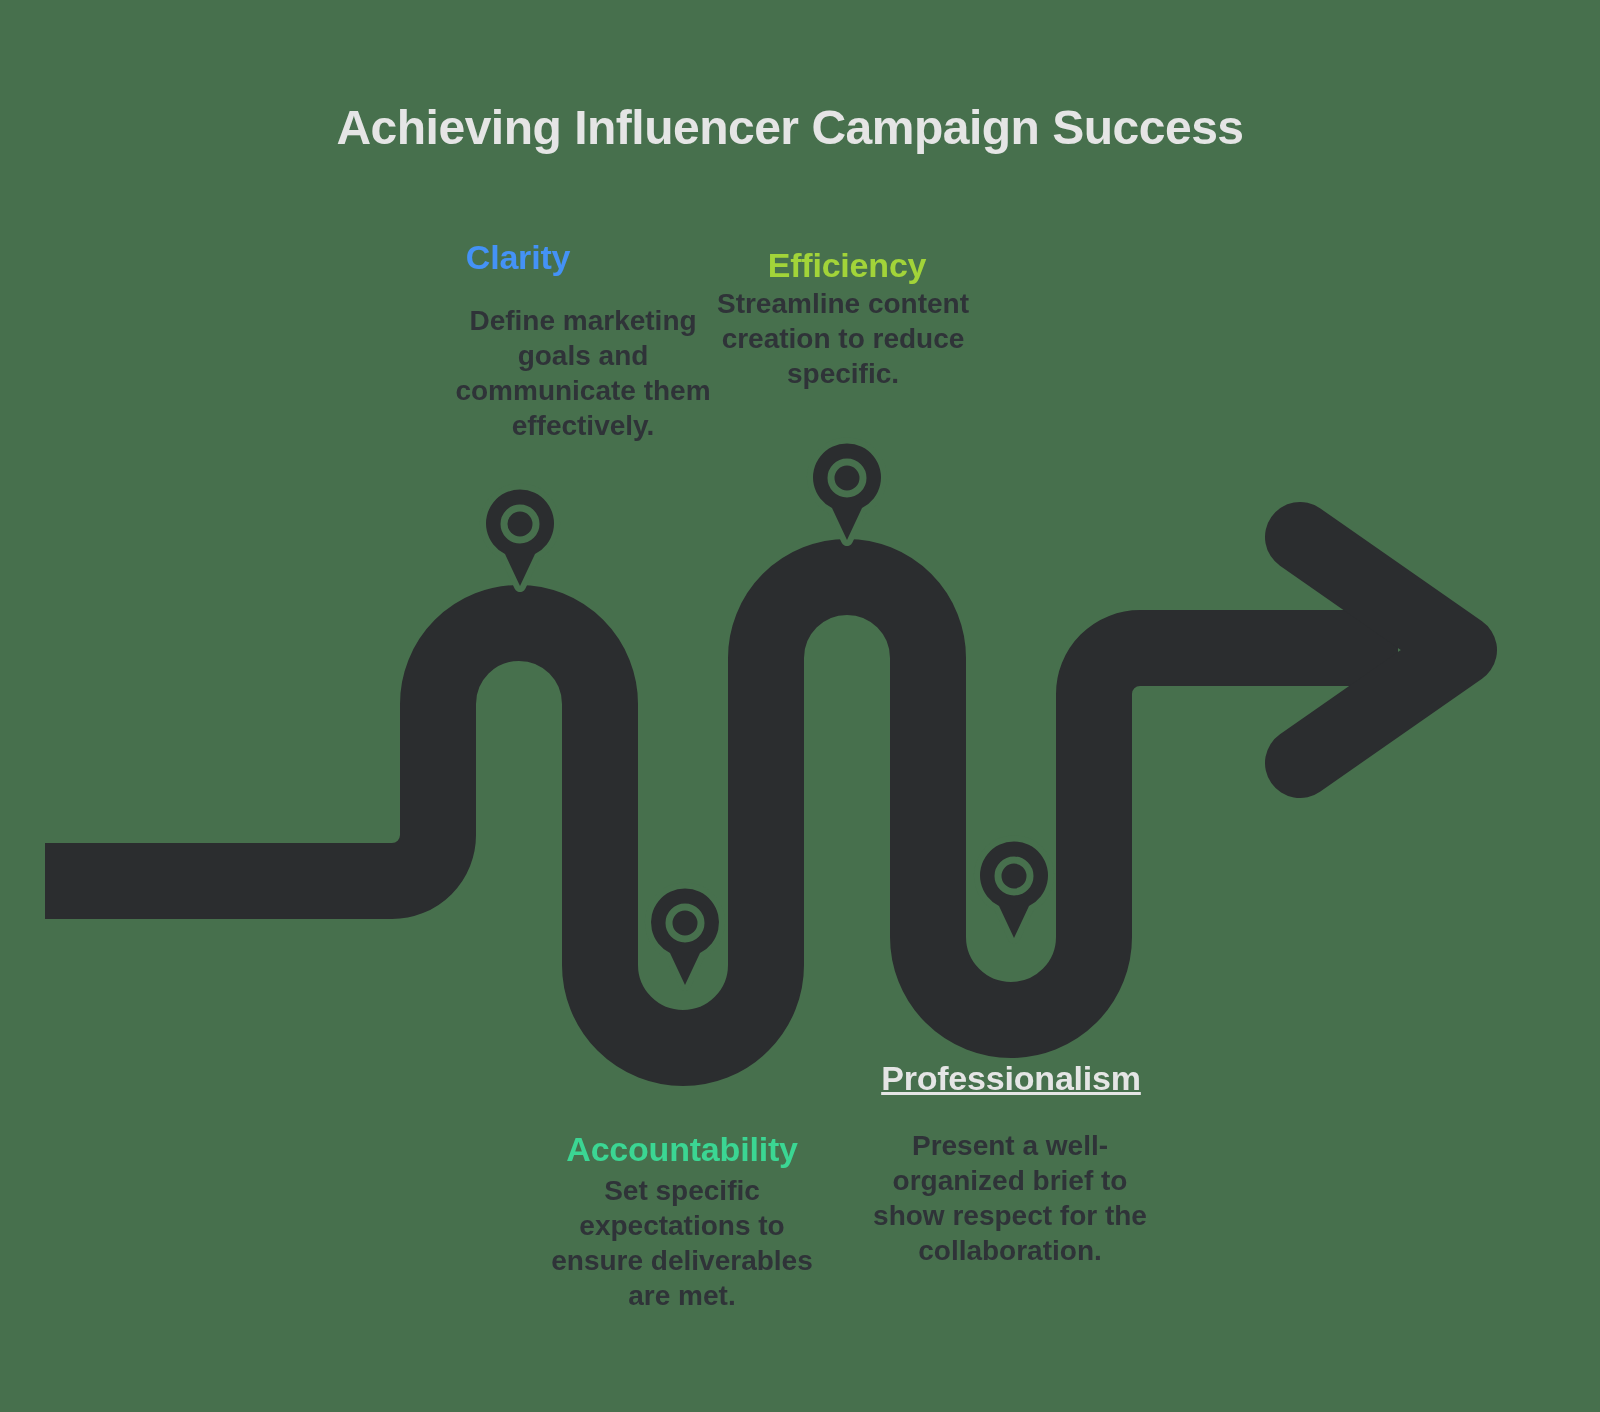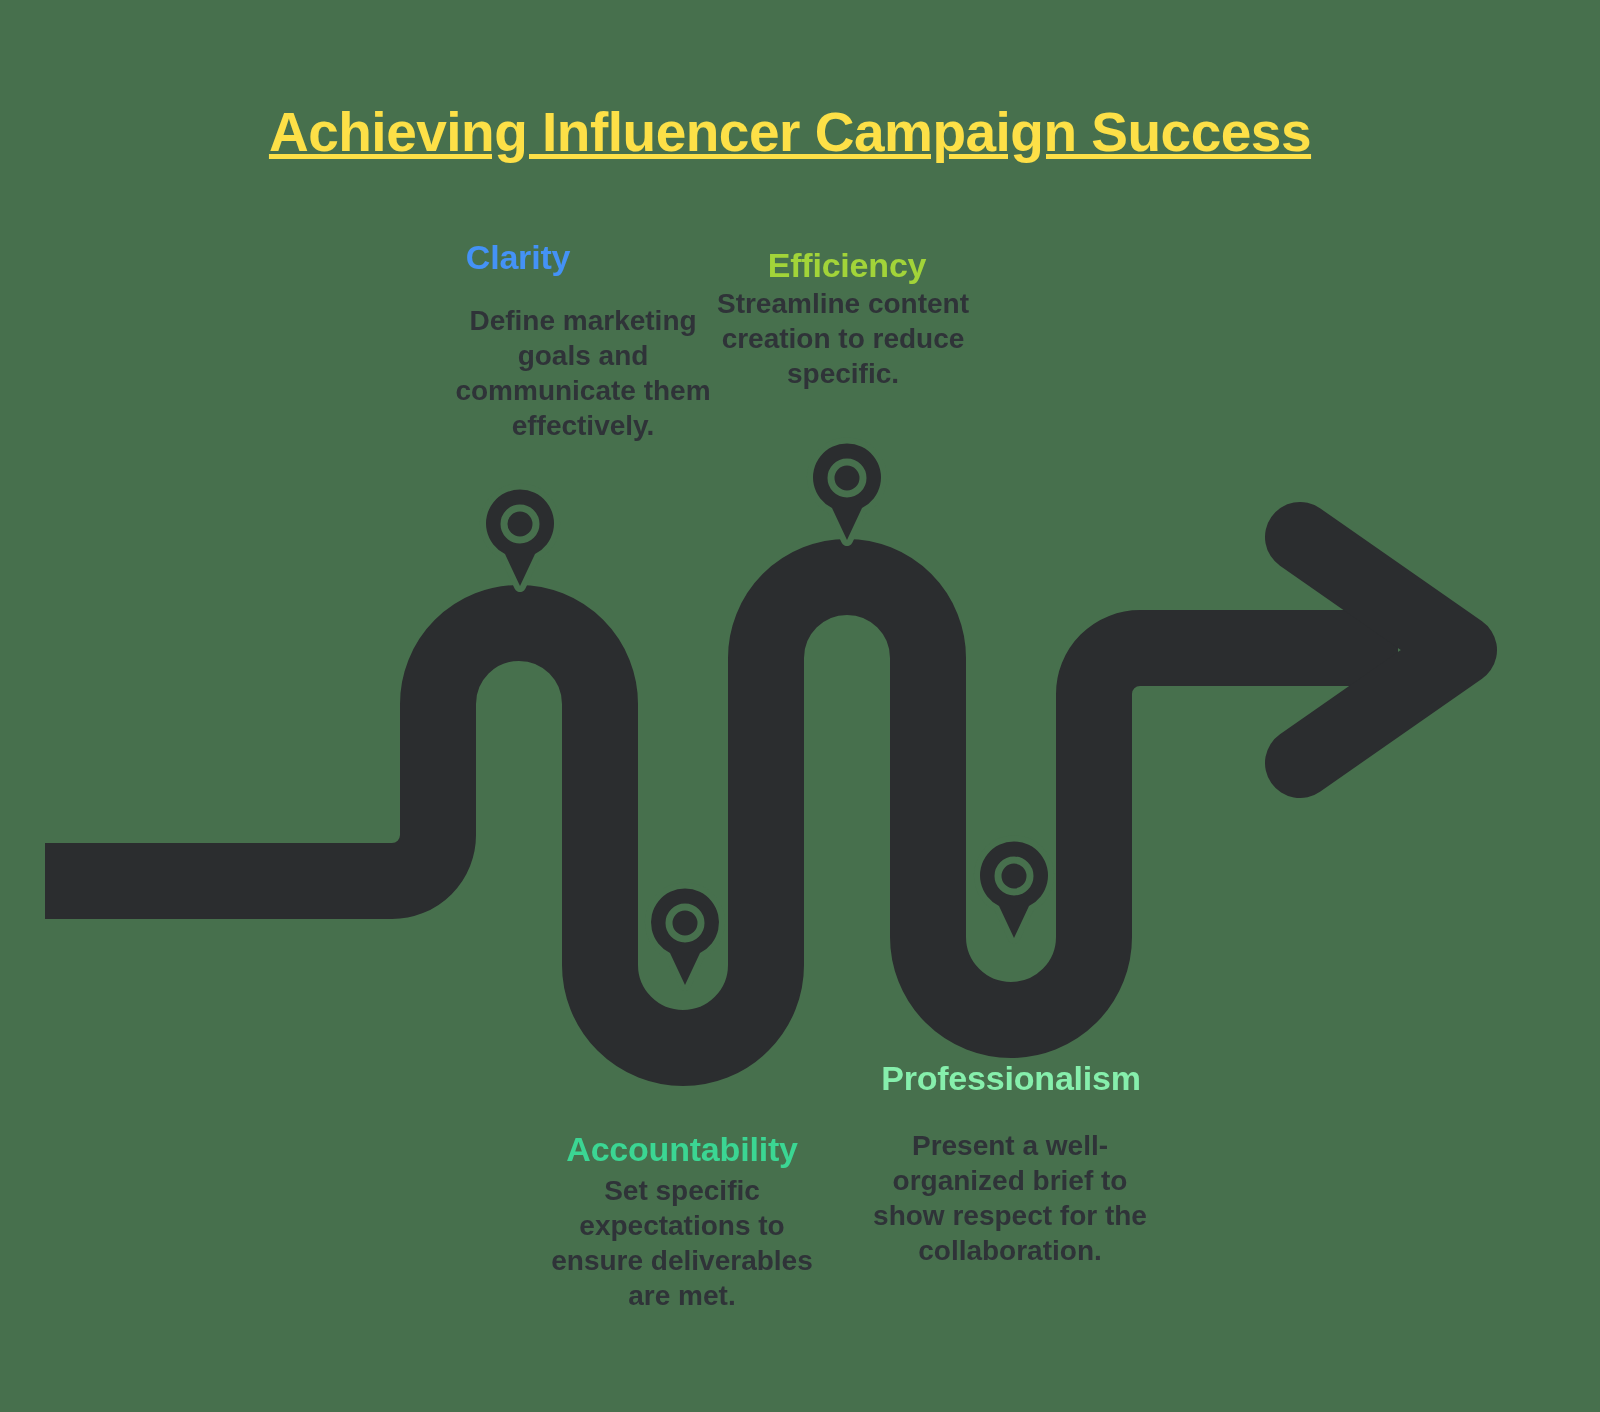--- a/index.html
+++ b/index.html
@@ -5,27 +5,27 @@
   html,body{margin:0;padding:0;}
   body{
     width:1600px;height:1412px;position:relative;overflow:hidden;
     background:#47704D;
     font-family:"Liberation Sans", sans-serif;
   }
   #stage{position:absolute;inset:0;width:1600px;height:1412px;}
   svg.graphic{position:absolute;left:0;top:0;}
   .txt{position:absolute;transform:translateX(-50%);text-align:center;width:max-content;}
   .main-title{
-    font-size:55px;font-weight:700;color:#fde047;letter-spacing:-0.5px;text-decoration:underline;
+    font-size:48px;font-weight:700;color:#e5e5e5;letter-spacing:-0.5px;
   }
   .heading{font-size:34px;font-weight:700;letter-spacing:-0.2px;}
   .h-clarity{color:#4492F6;}
   .h-efficiency{color:#A2D439;margin-top:32px;}
   .h-accountability{color:#3BD693;}
-  .h-professionalism{color:#86efac;}
+  .h-professionalism{color:#e5e5e5;text-decoration:underline;}
   .desc{
     font-size:28px;font-weight:700;color:#2F3338;
     line-height:35px;white-space:pre-line;
   }
 </style>
 </head>
 <body>
 
 <div id="stage">
 

